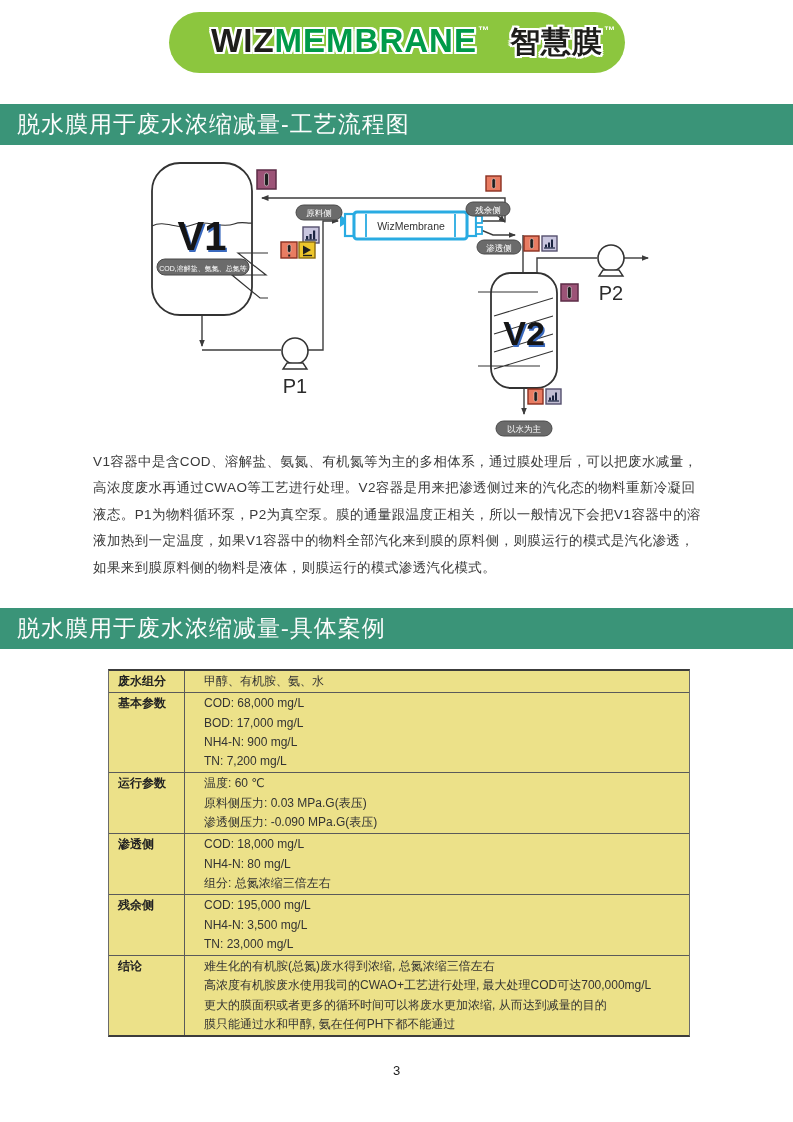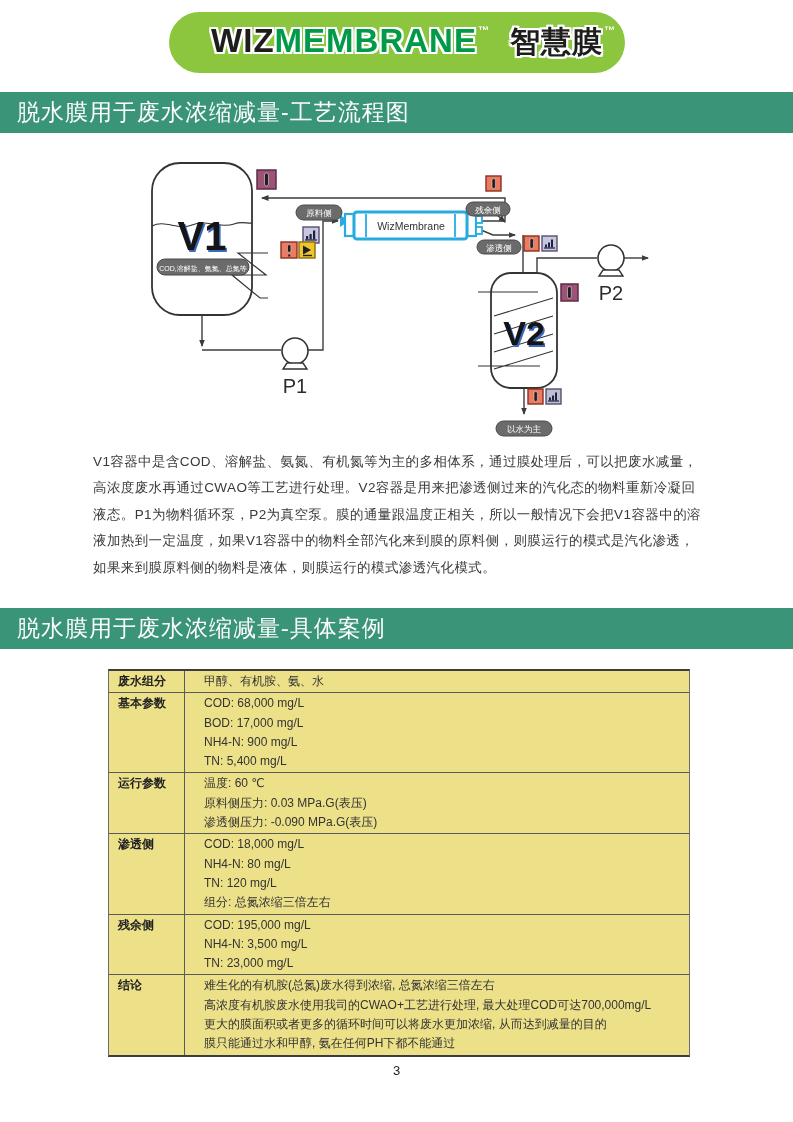--- a/index.html
+++ b/index.html
@@ -14,21 +14,21 @@
                 0 -2px 0 #fff,0 2px 0 #fff,-2px 0 0 #fff,2px 0 0 #fff;}
   .logo-wiz{color:#1d1d1b;margin-left:33px;}
   .logo-membrane{color:#009a49;}
   .logo-tm{font-size:11px;color:#fff;vertical-align:18px;text-shadow:none;font-weight:bold;margin-left:1px;}
   .logo-cn{color:#1d1d1b;font-size:30px;margin-left:20px;font-weight:bold;}
 
   
   .section-bar{position:absolute;left:0;width:793px;height:41px;background:#3a9478;
     color:#fdfdfd;font-size:23px;line-height:41px;padding-left:17px;box-sizing:border-box;
     letter-spacing:1px;}
-  .bar1{top:92px;}
+  .bar1{top:104px;}
   .bar2{top:608px;font-family:Liberation Serif, serif;}
 
   
   .diagram{position:absolute;left:0;top:150px;width:793px;height:300px;}
 
   
   .intro{position:absolute;left:93px;top:449px;width:618px;font-size:13.5px;
     line-height:26.4px;color:#3a3a3a;letter-spacing:0.4px;}
 
   
@@ -215,37 +215,36 @@
         <div class="tc">
           <div>甲醇、有机胺、氨、水</div>
         </div>
       </div>
       <div class="tr">
         <div class="tl">基本参数</div>
         <div class="tc">
           <div>COD: 68,000 mg/L</div>
           <div>BOD: 17,000 mg/L</div>
           <div>NH4-N: 900 mg/L</div>
-          <div>TN: 5,400 mg/L</div>
+          <div>TN: 7,200 mg/L</div>
         </div>
       </div>
       <div class="tr">
         <div class="tl">运行参数</div>
         <div class="tc">
           <div>温度: 60 ℃</div>
           <div>原料侧压力: 0.03 MPa.G(表压)</div>
           <div>渗透侧压力: -0.090 MPa.G(表压)</div>
         </div>
       </div>
       <div class="tr">
         <div class="tl">渗透侧</div>
         <div class="tc">
           <div>COD: 18,000 mg/L</div>
           <div>NH4-N: 80 mg/L</div>
-          <div>TN: 120 mg/L</div>
           <div>组分: 总氮浓缩三倍左右</div>
         </div>
       </div>
       <div class="tr">
         <div class="tl">残余侧</div>
         <div class="tc">
           <div>COD: 195,000 mg/L</div>
           <div>NH4-N: 3,500 mg/L</div>
           <div>TN: 23,000 mg/L</div>
         </div>

